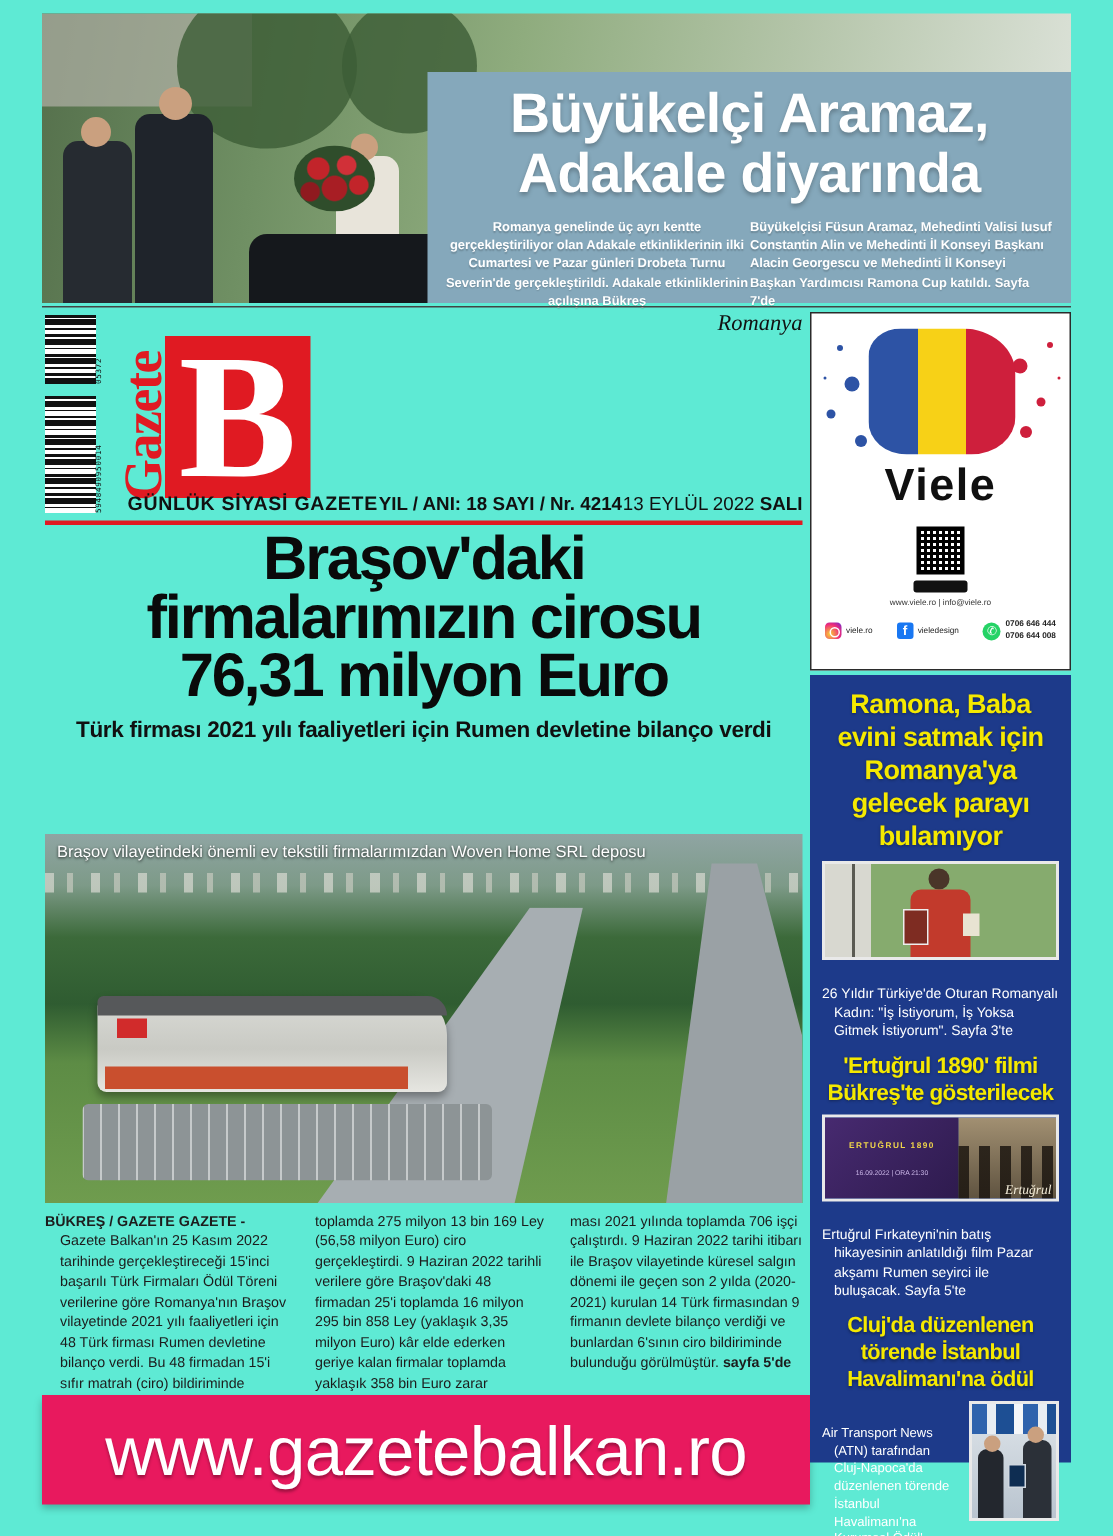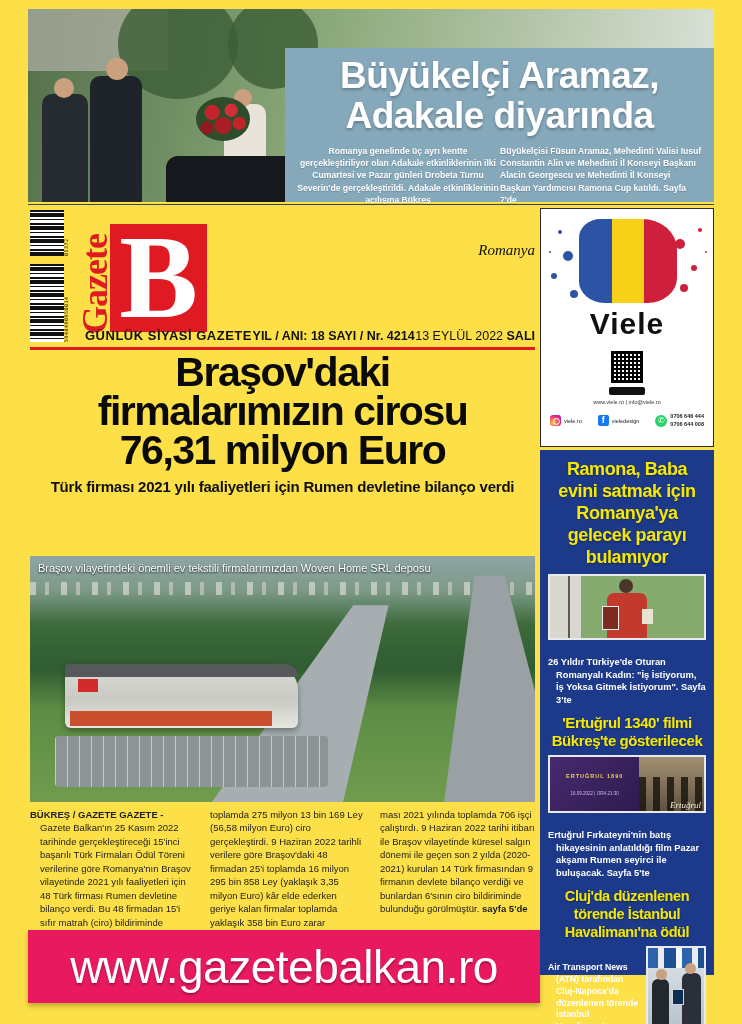--- a/index.html
+++ b/index.html
@@ -1,16 +1,16 @@
 <!DOCTYPE html>
 <html><head>
 <meta charset="utf-8">
 <style>
   html,body{margin:0;padding:0;background:#fff;}
-  .page{position:relative;width:742px;height:1024px;background:#fde047;overflow:hidden;
+  .page{position:relative;width:742px;height:1024px;background:#5eead4;overflow:hidden;
         font-family:"Liberation Sans",sans-serif;}
   .abs{position:absolute;}
 
   
   .top-photo{left:28px;top:9px;width:686px;height:193px;overflow:hidden;
     background:linear-gradient(100deg,#55704c 0%,#6f8f63 22%,#8fac7e 45%,#b3c4a8 70%,#dfe4dc 100%);}
   .tp-build{position:absolute;left:0;top:0;width:140px;height:62px;background:#b9b5ae;opacity:.65;}
   .tp-tree{position:absolute;border-radius:50%;background:#3c5c36;opacity:.8;}
   .fig{position:absolute;bottom:0;border-radius:10px 10px 0 0;}
   .head{position:absolute;border-radius:50%;background:#caa07f;}
@@ -43,21 +43,21 @@
   .bcn1{top:0;height:46px;}
   .bcn2{top:54px;height:78px;}
   .gazete{left:74px;top:212px;height:122px;writing-mode:vertical-rl;transform:rotate(180deg);
           font-family:"Liberation Serif",serif;font-weight:700;font-size:36px;color:#e01a22;
           letter-spacing:-1px;}
   .logo-row{left:110px;top:222px;display:flex;align-items:flex-end;height:110px;}
   .b-box{width:97px;height:108px;background:#e01a22;display:flex;align-items:center;justify-content:center;}
   .b-box span{font-family:"Liberation Serif",serif;font-weight:700;font-size:118px;color:#fff;line-height:90px;}
   .alkan{font-family:"Liberation Serif",serif;font-weight:700;font-size:116px;color:#0c0c0c;
          line-height:92px;letter-spacing:-5px;margin-left:2px;}
-  .edition{left:455px;top:242px;width:80px;text-align:right;font-family:"Liberation Serif",serif;
+  .edition{left:455px;top:208px;width:80px;text-align:right;font-family:"Liberation Serif",serif;
            font-style:italic;font-size:15px;color:#111;}
   .mast-meta{left:30px;top:328px;width:505px;display:flex;justify-content:space-between;
              align-items:baseline;}
   .tagline{font-size:13px;font-weight:700;letter-spacing:.5px;color:#111;padding-left:55px;}
   .issue{font-size:12.5px;font-weight:700;color:#111;}
   .date{font-size:12.5px;color:#111;}
   .date b{font-weight:800;}
   .red-rule{left:30px;top:347px;width:505px;height:3px;background:#e01a22;}
 
   
@@ -131,21 +131,21 @@
   .phones{font-size:5.5px;font-weight:700;color:#222;line-height:1.4;}
 
   
   .panel{left:540px;top:450px;width:174px;height:525px;background:#1d3a8a;box-sizing:border-box;
          padding:6px 8px;color:#fff;}
   .yl{color:#f5e900;font-weight:800;text-align:center;letter-spacing:-.4px;
       text-shadow:0 1px 2px rgba(0,0,0,.35);}
   .h1y{font-size:18px;line-height:22px;margin:2px 0 6px;}
   .h2y{font-size:15px;line-height:18px;margin:8px 0 5px;}
   .h3y{font-size:14.5px;line-height:18px;margin:8px 0 5px;}
-  .pbody{font-size:9.3px;line-height:1.35;font-weight:700;padding-left:8px;text-indent:-8px;margin-top:16px;}
+  .pbody{font-size:9.3px;line-height:1.35;font-weight:400;padding-left:8px;text-indent:-8px;margin-top:16px;}
   .frame{border:2px solid #e9e9e9;overflow:hidden;position:relative;}
   .ph1{height:62px;margin-bottom:6px;
        background:linear-gradient(90deg,#d8d8d0 0 20%,#86ab6e 20% 100%);}
   .ph1 .win{position:absolute;left:12%;top:0;width:2px;height:100%;background:#5a5a52;}
   .ph1 .head{left:45%;top:3px;width:14px;height:14px;background:#4a3529;}
   .ph1 .torso{position:absolute;left:37%;top:17px;width:40px;height:45px;background:#c23a2c;
               border-radius:7px 7px 0 0;}
   .ph1 .book{position:absolute;left:34%;top:30px;width:15px;height:22px;background:#7e2c22;
              border:1px solid #eee;}
   .ph1 .card{position:absolute;left:60%;top:33px;width:11px;height:15px;background:#e8e3d2;}
@@ -294,21 +294,21 @@
     <div class="yl h1y">Ramona, Baba evini satmak için Romanya'ya gelecek parayı bulamıyor</div>
     <div class="frame ph1">
       <div class="win"></div>
       <div class="head"></div>
       <div class="torso"></div>
       <div class="book"></div>
       <div class="card"></div>
     </div>
     <div class="pbody">26 Yıldır Türkiye'de Oturan Romanyalı Kadın: "İş İstiyorum, İş Yoksa Gitmek İstiyorum". Sayfa 3'te</div>
 
-    <div class="yl h2y">'Ertuğrul 1340' filmi Bükreş'te gösterilecek</div>
+    <div class="yl h2y">'Ertuğrul 1890' filmi Bükreş'te gösterilecek</div>
     <div class="frame poster">
       <div class="ep-left">
         <div class="ep-title">ERTUĞRUL 1890</div>
         <div class="ep-date">16.09.2022 | ORA 21:30</div>
       </div>
       <div class="ep-right">
         <div class="ep-figs"></div>
         <div class="ep-script">Ertuğrul</div>
       </div>
     </div>

